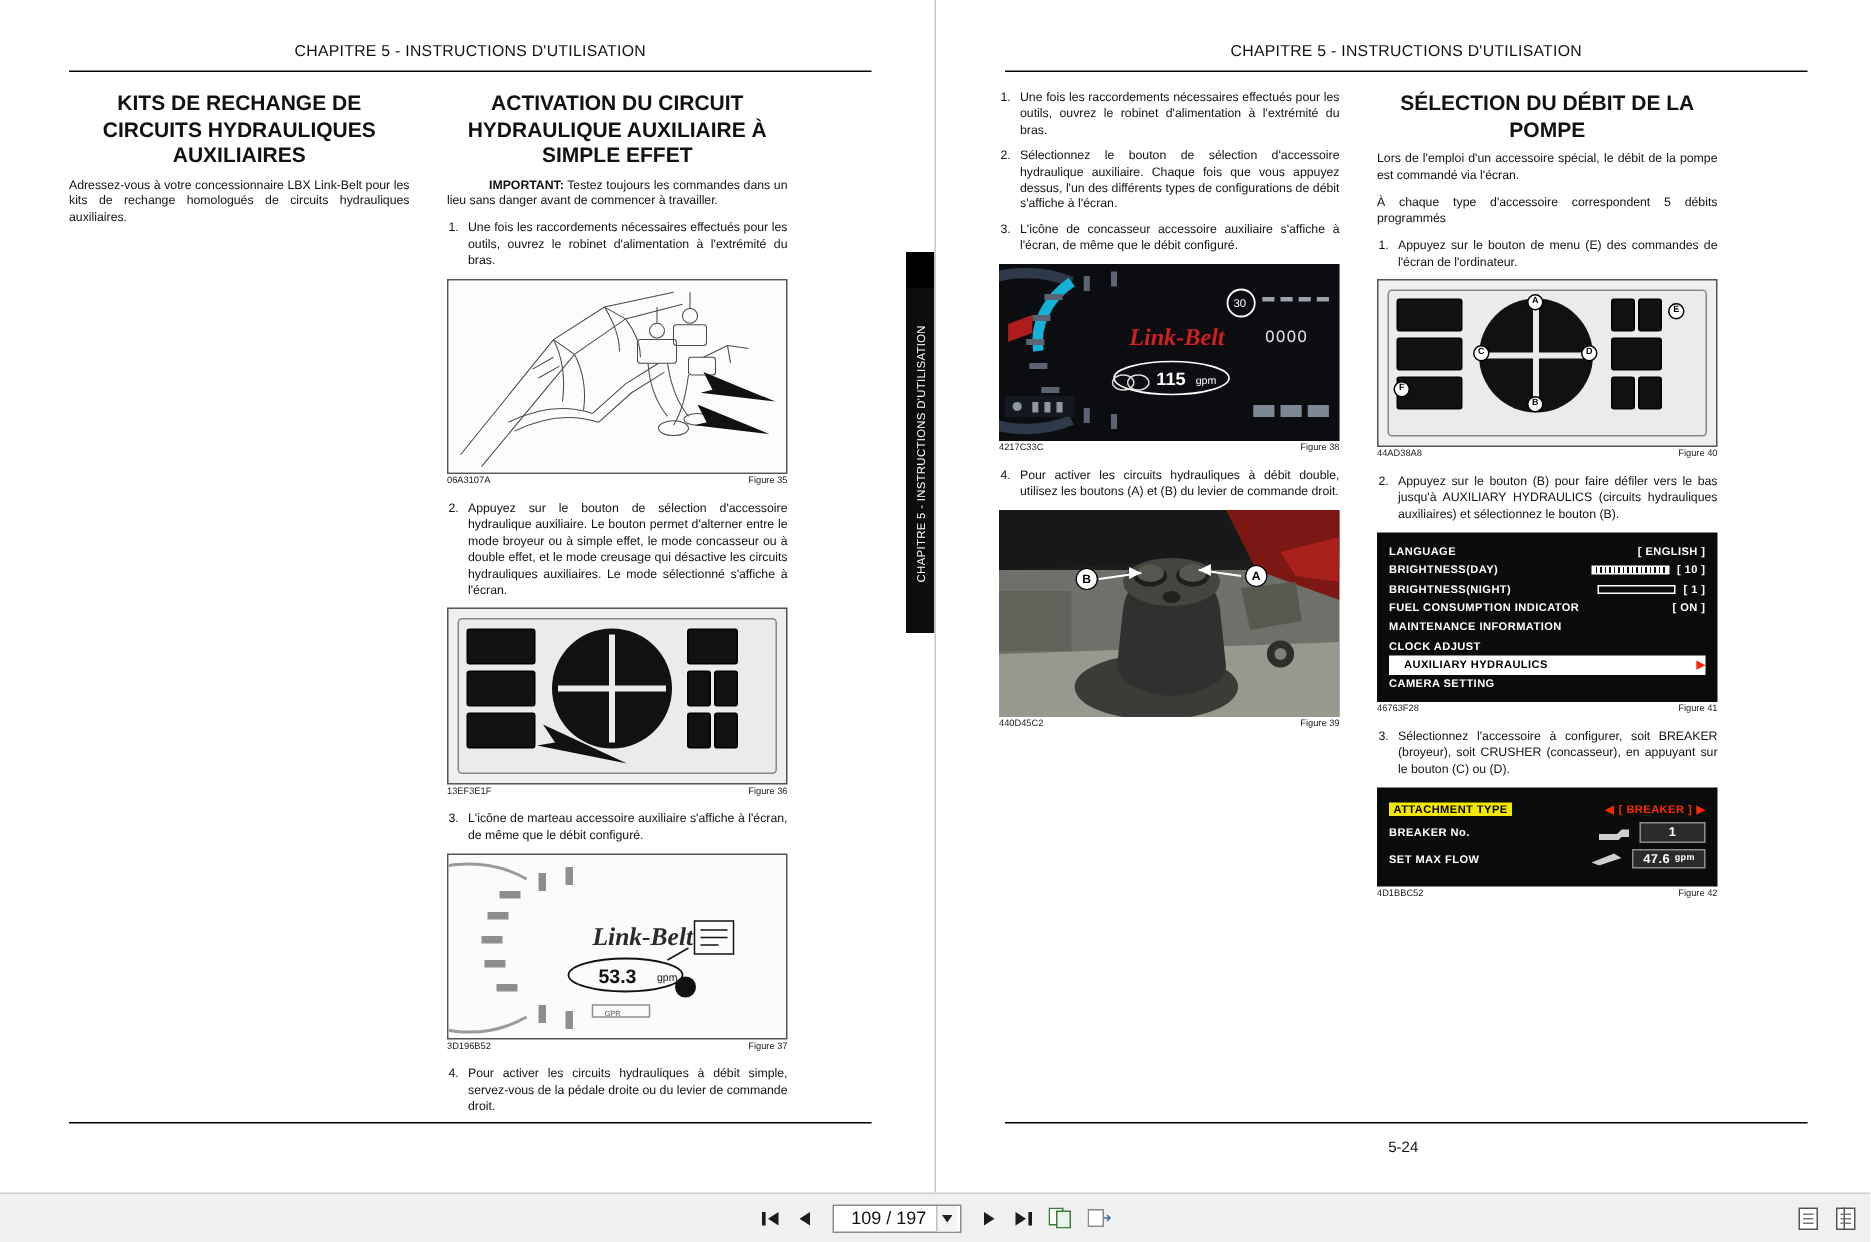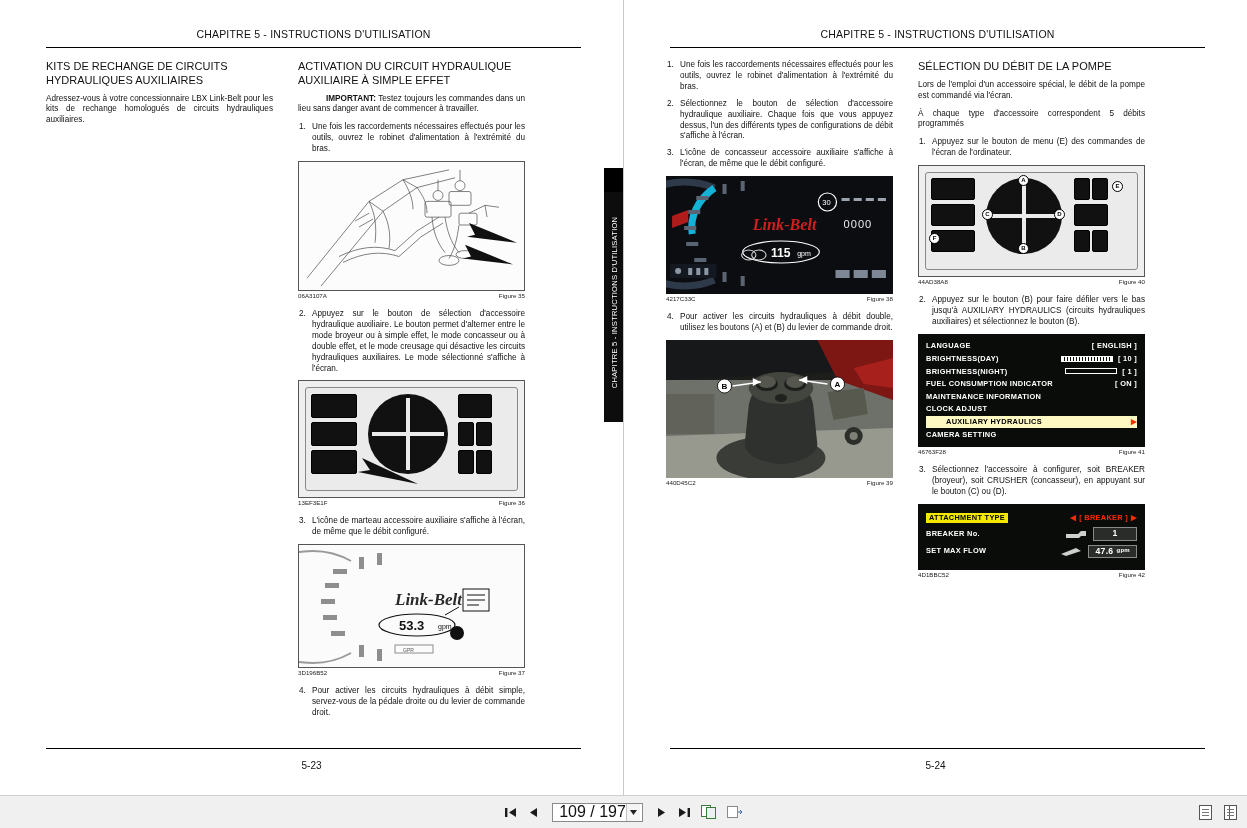--- a/index.html
+++ b/index.html
@@ -72,25 +72,25 @@
     line-height: 1.33;
     color: #111;
     text-align: justify;
   }
   .col.left-col { left: 46px; }
   .col.right-col { left: 298px; }
   .page.right .col.left-col { left: 42px; }
   .page.right .col.right-col { left: 294px; }
 
   h3.sec {
-    font-size: 11px;
-    font-weight: normal;
+    font-size: 14px;
+    font-weight: bold;
     margin: 0 0 6px 0;
     line-height: 1.25;
-    text-align: left;
+    text-align: center;
     text-transform: uppercase;
   }
   p.body { margin: 0 0 7px 0; }
   .imp b { font-weight: bold; padding-left: 28px; }
 
   ol.steps {
     margin: 0; padding: 0;
     list-style: none;
     counter-reset: st;
   }
@@ -199,23 +199,23 @@
     justify-content: space-between;
     align-items: center;
     font-size: 7.4px;
     font-weight: bold;
     color: #ffffff;
     letter-spacing: .3px;
     padding: 1.4px 0;
   }
   .lcd-row .val { color: #ffffff; }
   .lcd-row.hl {
-    background: #fef9c3;
+    background: #ffffff;
     color: #000;
-    padding-left: 20px;
+    padding-left: 10px;
   }
   .lcd-row .bar {
     display: inline-block;
     height: 6px;
     border: 1px solid #fff;
     background: repeating-linear-gradient(to right,#fff 0 2px,#0a0c0a 2px 3px);
     vertical-align: middle;
   }
   .lcd-arrow { color: #ff2a00; font-weight: bold; }
 
@@ -282,21 +282,21 @@
     color: #1b1b1b;
     font-size: 11px;
     cursor: pointer;
   }
   .tb-btn svg { display: block; }
   .pagebox {
     display: flex; align-items: center;
     height: 19px;
     border: 1px solid #8a8a8a;
     background: #fff;
-    font-size: 16px;
+    font-size: 12px;
     color: #111;
     padding: 0 2px 0 6px;
     margin: 0 4px;
   }
   .pagebox .pnum { min-width: 62px; text-align: center; }
   .pagebox .caret {
     width: 14px; height: 17px;
     border-left: 1px solid #c0c0c0;
     display:flex; align-items:center; justify-content:center;
     background:#f4f4f4;
@@ -459,21 +459,20 @@
               <span class="num">Figure 37</span>
             </div>
           </div>
 
           <ol class="steps" style="counter-reset: st 3;">
             <li>Pour activer les circuits hydrauliques à débit simple, servez-vous de la pédale droite ou du levier de commande droit.</li>
           </ol>
         </div>
 
         <div class="ftr-rule"></div>
-        <div class="ftr">5-23</div>
 
         <div class="side-tab-blk"></div>
         <div class="side-tab" style="top:192px;height:230px;">
           <div class="txt" style="left:-105px;top:106px;width:230px;">CHAPITRE 5 - INSTRUCTIONS D'UTILISATION</div>
         </div>
       </div>
     </div>
 
     <div class="page right">
       <div class="page-inner">

